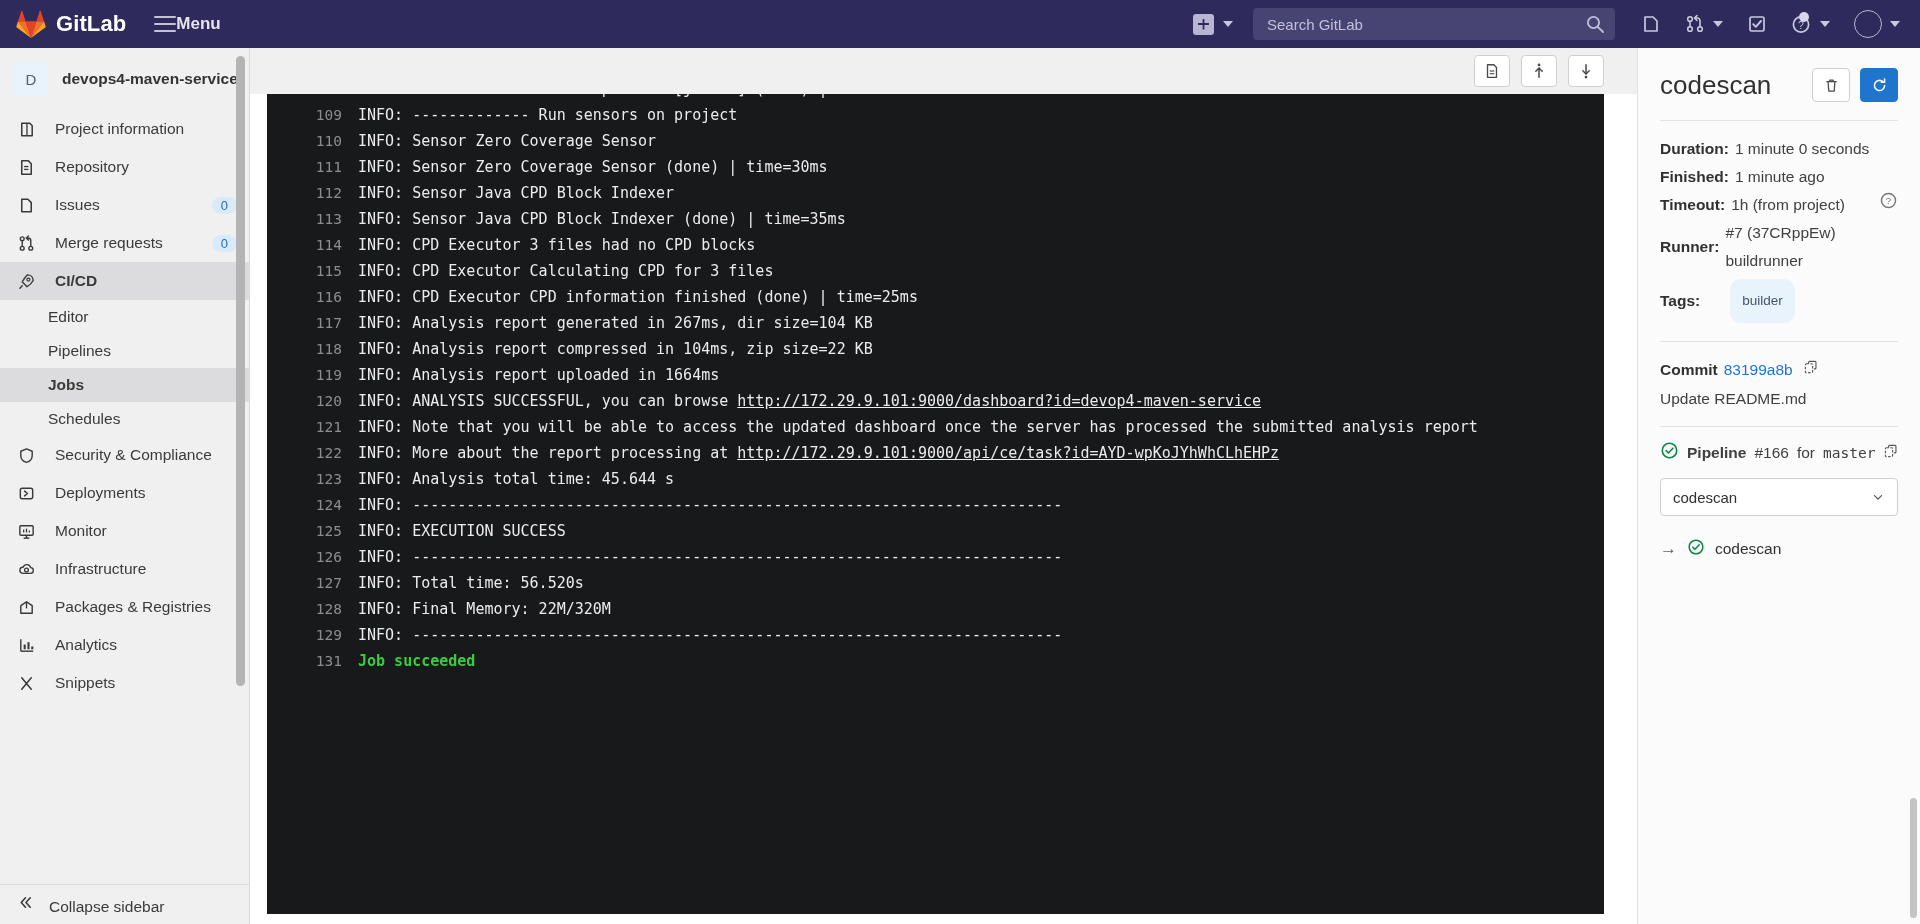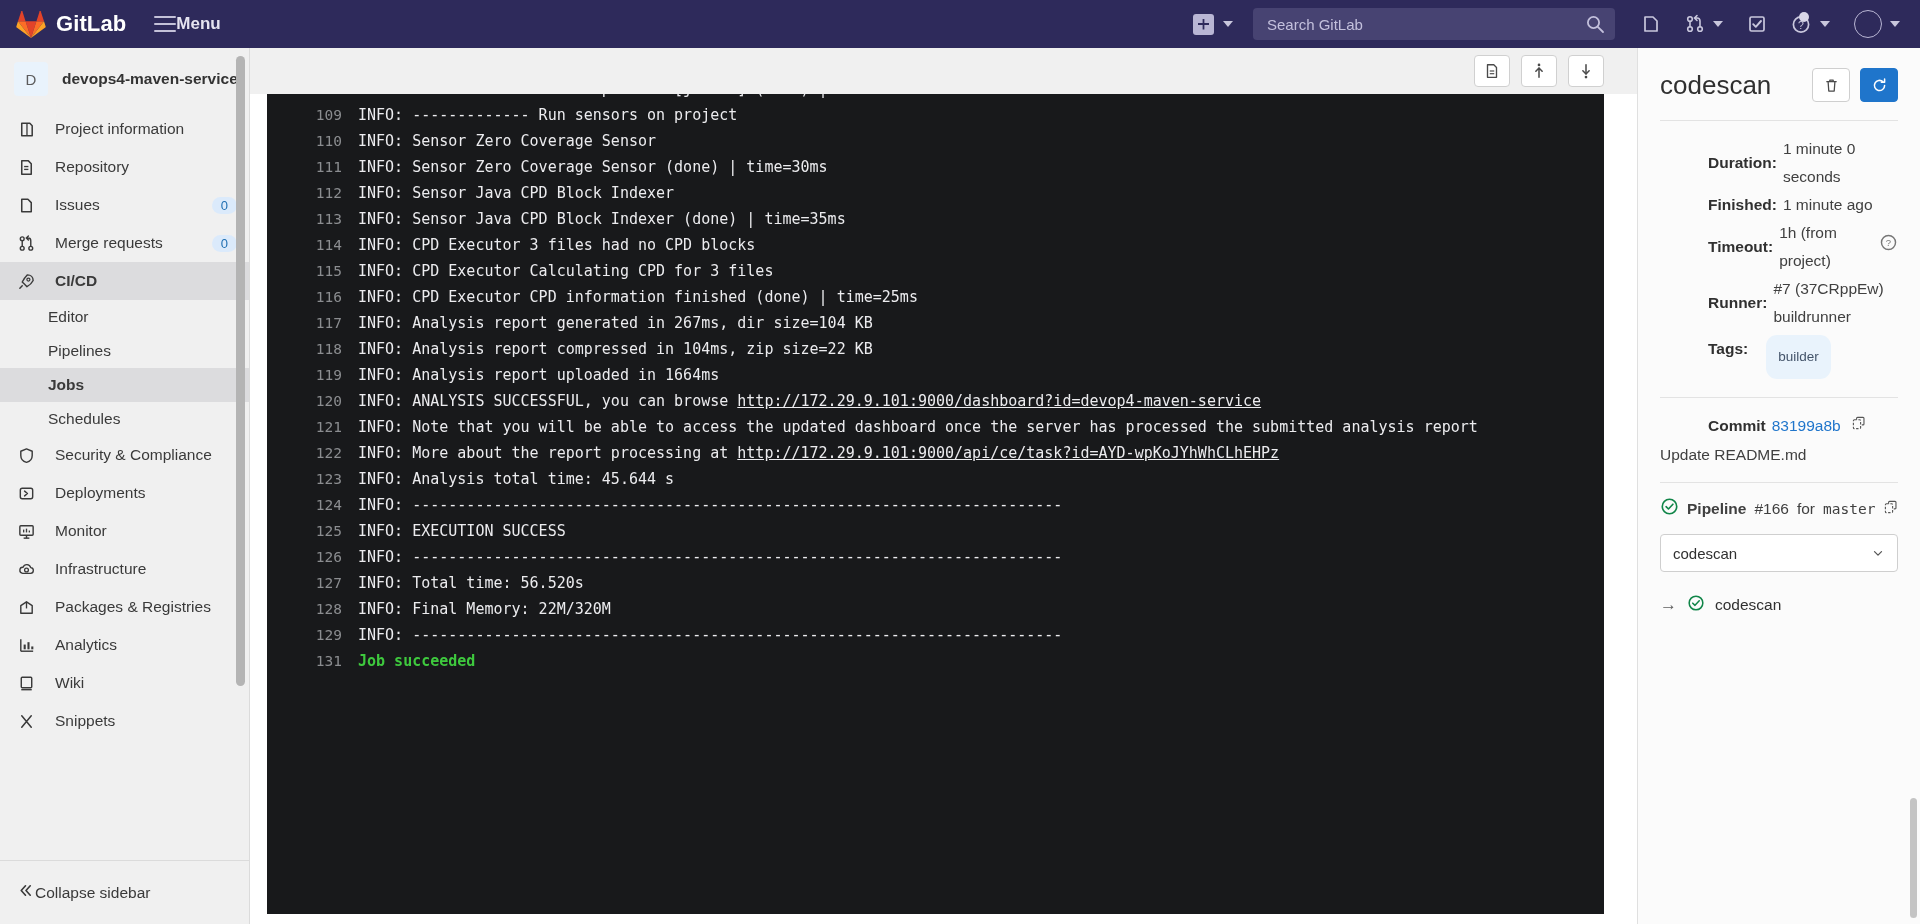--- a/index.html
+++ b/index.html
@@ -77,22 +77,22 @@
   .sb-item .lbl { flex: 1; white-space: nowrap; }
   .sb-badge {
     background: #dbeafb; color: #1f6fb2; font-size: 13px; border-radius: 9px;
     padding: 1px 9px; font-weight: 500;
   }
   .sb-sub {
     padding: 8px 12px 8px 48px; font-size: 15.5px; color: #3a3a3a; cursor: pointer;
   }
   .sb-sub.active { background: #dcdcde; font-weight: 600; }
   #sb-collapse {
-    border-top: 1px solid #dbdbdb; padding: 20px 16px; display: flex;
-    align-items: center; font-size: 15.5px; color: #3a3a3a; cursor: pointer;
+    border-top: 1px solid #dbdbdb; padding: 8px 16px; display: flex;
+    align-items: flex-end; gap: 14px; font-size: 15.5px; color: #3a3a3a; cursor: pointer;
     background: #f0f0f0;
   }
   #sb-track {
     position: absolute; right: 4px; top: 8px; bottom: 58px; width: 9px;
   }
   #sb-thumb {
     position: absolute; top: 0; left: 0; width: 9px; height: 630px;
     background: #b4b4b4; border-radius: 5px;
   }
 
@@ -135,24 +135,24 @@
   }
   .rp-head { display: flex; align-items: center; gap: 10px; margin-bottom: 4px; }
   .rp-title { flex: 1; font-size: 26px; color: #303030; font-weight: 400; }
   .rp-sqbtn {
     width: 38px; height: 34px; border-radius: 4px; display: flex;
     align-items: center; justify-content: center; cursor: pointer;
   }
   .rp-sqbtn.plain { background: #fff; border: 1px solid #cfcfcf; }
   .rp-sqbtn.primary { background: #1f75cb; border: 1px solid #1f75cb; }
   .rp-divider { height: 1px; background: #e3e3e3; margin: 18px 0 14px; }
-  .rp-row { font-size: 15.5px; color: #404040; line-height: 28px; display: flex; align-items: center; margin-left: 48px; }
+  .rp-row { font-size: 15.5px; color: #404040; line-height: 28px; display: flex; align-items: center; }
   .rp-row b { font-weight: 700; color: #303030; margin-right: 6px; }
   .rp-row .grow { flex: 1; }
-  .rp-tags { display: flex; align-items: flex-start; gap: 12px; margin-top: 4px; }
+  .rp-tags { display: flex; align-items: center; gap: 24px; margin-top: 4px; }
   .tag-chip {
     background: #e9f3fc; color: #44546a; font-size: 13.5px;
     border-radius: 11px; padding: 8px 12px;
   }
   .rp-link { color: #1f75cb; }
   .mono { font-family: "DejaVu Sans Mono", "Liberation Mono", monospace; font-size: 14.5px; }
   .rp-commitmsg { font-size: 15.5px; color: #404040; margin-top: 6px; }
   .rp-pipeline { display: flex; align-items: center; gap: 8px; font-size: 15.5px; color: #404040; }
   #stage-select {
     margin-top: 14px; width: 100%; height: 38px; background: #fff;
@@ -372,29 +372,20 @@
               <line x1="4" y1="3.5" x2="4" y2="16" stroke="#3a3a3a" stroke-width="1.5"></line>
               <line x1="4" y1="16" x2="17" y2="16" stroke="#3a3a3a" stroke-width="1.5"></line>
               <rect x="7" y="9" width="2.2" height="5" fill="#3a3a3a"></rect>
               <rect x="11" y="6.5" width="2.2" height="7.5" fill="#3a3a3a"></rect>
               <rect x="15" y="11" width="2.2" height="3" fill="#3a3a3a"></rect>
             </svg>
         </span>
         <span class="lbl">Analytics</span>
       </div>
 
-      <div class="sb-item">
-        <span class="sb-ico">
-          <svg width="19" height="19" viewBox="0 0 20 20">
-              <rect x="4.5" y="3.5" width="11" height="11" rx="1" fill="none" stroke="#3a3a3a" stroke-width="1.5"></rect>
-              <line x1="4.5" y1="16.5" x2="15.5" y2="16.5" stroke="#3a3a3a" stroke-width="1.5"></line>
-            </svg>
-        </span>
-        <span class="lbl">Wiki</span>
-      </div>
 
       <div class="sb-item">
         <span class="sb-ico">
           <svg width="19" height="19" viewBox="0 0 20 20">
               <path d="M5 4 15 16M15 4 5 16" fill="none" stroke="#3a3a3a" stroke-width="1.6" stroke-linecap="round"></path>
             </svg>
         </span>
         <span class="lbl">Snippets</span>
       </div>
     </div>

